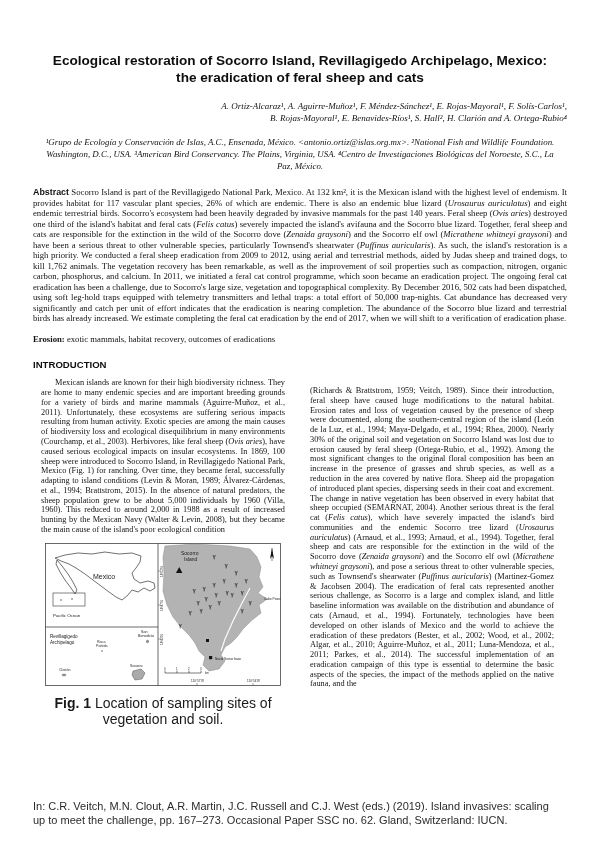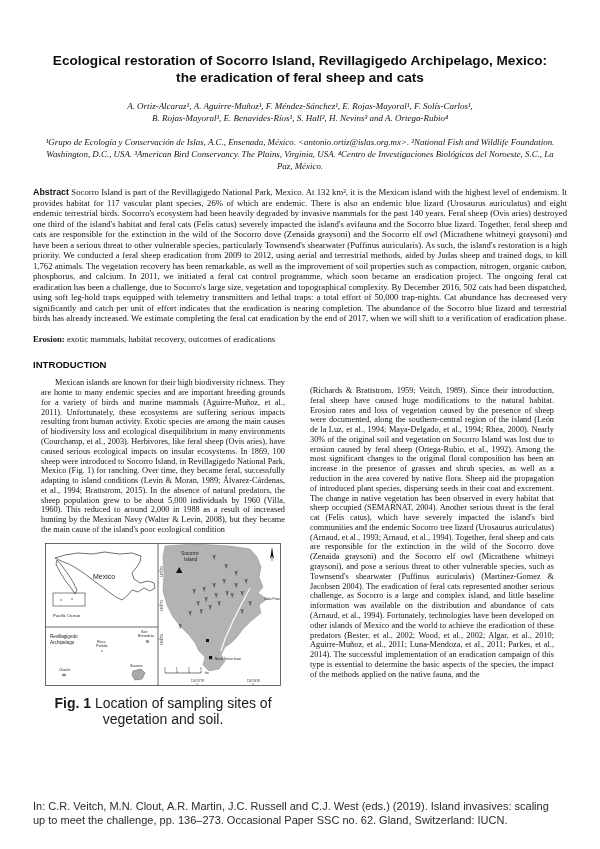--- a/index.html
+++ b/index.html
@@ -1,48 +1,48 @@
 <!DOCTYPE html>
 <html><head>
 <meta charset="utf-8">
 <style>
   html,body{margin:0;padding:0;background:#ffffff;}
   body{width:600px;height:849px;overflow:hidden;font-family:"Liberation Serif",serif;color:#131313;}
   .page{position:relative;width:600px;height:752px;box-sizing:border-box;padding:52px 33px 0 33px;}
   .title{font-family:"Liberation Sans",sans-serif;font-weight:bold;font-size:13.6px;line-height:1.28;text-align:center;margin:0 14px;color:#0e0e0e;}
-  .authors{font-style:italic;font-size:9px;line-height:1.4;text-align:center;margin-top:13px;}
+  .authors{font-style:italic;font-size:9px;line-height:1.4;text-align:right;margin-top:13px;}
   .affil{font-style:italic;font-size:8.9px;line-height:1.35;text-align:center;margin:11px 6px 0 6px;}
   .abstract{font-size:8.7px;line-height:1.21;text-align:justify;margin:15px 0 0 0;}
   .abstract .lead{font-family:"Liberation Sans",sans-serif;font-weight:bold;font-size:8.9px;}
   .keywords{font-size:8.7px;margin:10px 0 0 0;}
   .kw-label{font-weight:bold;}
   .cols{display:flex;gap:9px;margin-top:15px;height:384px;overflow:hidden;}
   .col{width:260px;font-size:8.3px;line-height:1.18;text-align:justify;}
   .col h2{font-family:"Liberation Sans",sans-serif;font-size:9.6px;font-weight:bold;margin:0 0 7px 0;color:#0e0e0e;}
   .col p{margin:8px;}
   .col p.indent{text-indent:14px;}
   .col-right{padding-top:19px;}
-  .it{}
+  .it{font-style:italic;}
   figure{margin:5px 0 0 0;text-align:center;}
   .map-svg{display:inline-block;}
   figcaption{font-family:"Liberation Sans",sans-serif;font-size:14px;margin-top:6px;text-align:center;color:#1a1a1a;}
   .fig-label{font-weight:bold;}
   .footer{position:absolute;left:33px;top:799px;font-family:"Liberation Sans",sans-serif;font-size:11px;line-height:1.3;color:#2b2b2b;}
   svg text{font-family:"Liberation Sans",sans-serif;fill:#1c1c1c;}
 </style>
 </head>
 <body>
 
 <div class="page">
 
   <h1 class="title">Ecological restoration of Socorro Island, Revillagigedo Archipelago, Mexico: the eradication of feral sheep and cats</h1>
 
   <div class="authors">
     <div>A. Ortiz-Alcaraz¹, A. Aguirre-Muñoz¹, F. Méndez-Sánchez¹, E. Rojas-Mayoral¹, F. Solís-Carlos¹,</div>
-    <div>B. Rojas-Mayoral¹, E. Benavides-Ríos¹, S. Hall², H. Nevins³ and A. Ortega-Rubio⁴</div>
+    <div>B. Rojas-Mayoral¹, E. Benavides-Ríos¹, S. Hall², H. Clarión and A. Ortega-Rubio⁴</div>
   </div>
 
   <p class="affil">¹Grupo de Ecología y Conservación de Islas, A.C., Ensenada, México. &lt;antonio.ortiz@islas.org.mx&gt;. ²National Fish and Wildlife Foundation. Washington, D.C., USA. ³American Bird Conservancy. The Plains, Virginia, USA. ⁴Centro de Investigaciones Biológicas del Noroeste, S.C., La Paz, México.</p>
 
   <p class="abstract"><span class="lead">Abstract</span><span><span> Socorro Island is part of the Revillagigedo National Park, Mexico. At 132 km², it is the Mexican island with the highest level of endemism. It provides habitat for 117 vascular plant species, 26% of which are endemic. There is also an endemic blue lizard (</span><span class="it">Urosaurus auriculatus</span><span>) and eight endemic terrestrial birds. Socorro's ecosystem had been heavily degraded by invasive mammals for the past 140 years. Feral sheep (</span><span class="it">Ovis aries</span><span>) destroyed one third of the island's habitat and feral cats (</span><span class="it">Felis catus</span><span>) severely impacted the island's avifauna and the Socorro blue lizard. Together, feral sheep and cats are responsible for the extinction in the wild of the Socorro dove (</span><span class="it">Zenaida graysoni</span><span>) and the Socorro elf owl (</span><span class="it">Micrathene whitneyi graysoni</span><span>) and have been a serious threat to other vulnerable species, particularly Townsend's shearwater (</span><span class="it">Puffinus auricularis</span><span>). As such, the island's restoration is a high priority. We conducted a feral sheep eradication from 2009 to 2012, using aerial and terrestrial methods, aided by Judas sheep and trained dogs, to kill 1,762 animals. The vegetation recovery has been remarkable, as well as the improvement of soil properties such as compaction, nitrogen, organic carbon, phosphorus, and calcium. In 2011, we initiated a feral cat control programme, which soon became an eradication project. The ongoing feral cat eradication has been a challenge, due to Socorro's large size, vegetation and topographical complexity. By December 2016, 502 cats had been dispatched, using soft leg-hold traps equipped with telemetry transmitters and lethal traps: a total effort of 50,000 trap-nights. Cat abundance has decreased very significantly and catch per unit of effort indicates that the eradication is nearing completion.  The abundance of the Socorro blue lizard and terrestrial birds has already increased. We estimate completing the feral cat eradication by the end of 2017, when we will shift to a verification of eradication phase.</span></span></p>
 
   <p class="keywords"><span class="kw-label">Erosion:</span><span> exotic mammals, habitat recovery, outcomes of eradications</span></p>
 
   <div class="cols">
 
@@ -200,16 +200,16 @@
     </div>
 
     <div class="col col-right">
       <p><span>(Richards &amp; Brattstrom, 1959; Veitch, 1989). Since their introduction, feral sheep have caused huge modifications to the natural habitat. Erosion rates and loss of vegetation caused by the presence of sheep were documented, along the southern-central region of the island (León de la Luz, et al., 1994; Maya-Delgado, et al., 1994; Rhea, 2000). Nearly 30% of the original soil and vegetation on Socorro Island was lost due to erosion caused by feral sheep (Ortega-Rubio, et al., 1992). Among the most significant changes to the original floral composition has been an increase in the presence of grasses and shrub species, as well as a reduction in the area covered by native flora. Sheep aid the propagation of introduced plant species, dispersing seeds in their coat and excrement. The change in native vegetation has been observed in every habitat that sheep occupied (SEMARNAT, 2004). Another serious threat is the feral cat (</span><span class="it">Felis catus</span><span>), which have severely impacted the island's bird communities and the endemic Socorro tree lizard (</span><span class="it">Urosaurus auriculatus</span><span>) (Arnaud, et al., 1993; Arnaud, et al., 1994). Together, feral sheep and cats are responsible for the extinction in the wild of the Socorro dove (</span><span class="it">Zenaida graysoni</span><span>) and the Socorro elf owl (</span><span class="it">Micrathene whitneyi graysoni</span><span>), and pose a serious threat to other vulnerable species, such as Townsend's shearwater (</span><span class="it">Puffinus auricularis</span><span>) (Martinez-Gomez &amp; Jacobsen 2004). The eradication of feral cats represented another serious challenge, as Socorro is a large and complex island, and little baseline information was available on the distribution and abundance of cats (Arnaud, et al., 1994). Fortunately, technologies have been developed on other islands of Mexico and the world to achieve the eradication of these predators (Bester, et al., 2002; Wood, et al., 2002; Algar, et al., 2010; Aguirre-Muñoz, et al., 2011; Luna-Mendoza, et al., 2011; Parkes, et al., 2014). The successful implementation of an eradication campaign of this type is essential to determine the basic aspects of the species, the impact of the methods applied on the native fauna, and the</span></p>
     </div>
 
   </div>
 
   <div class="footer">
     <div>In: C.R. Veitch, M.N. Clout, A.R. Martin, J.C. Russell and C.J. West (eds.) (2019). Island invasives: scaling</div>
-    <div>up to meet the challenge, pp. 136–273. Occasional Paper SSC no. 62. Gland, Switzerland: IUCN.</div>
+    <div>up to meet the challenge, pp. 167–273. Occasional Paper SSC no. 62. Gland, Switzerland: IUCN.</div>
   </div>
 
 </div>
 
 </body></html>

